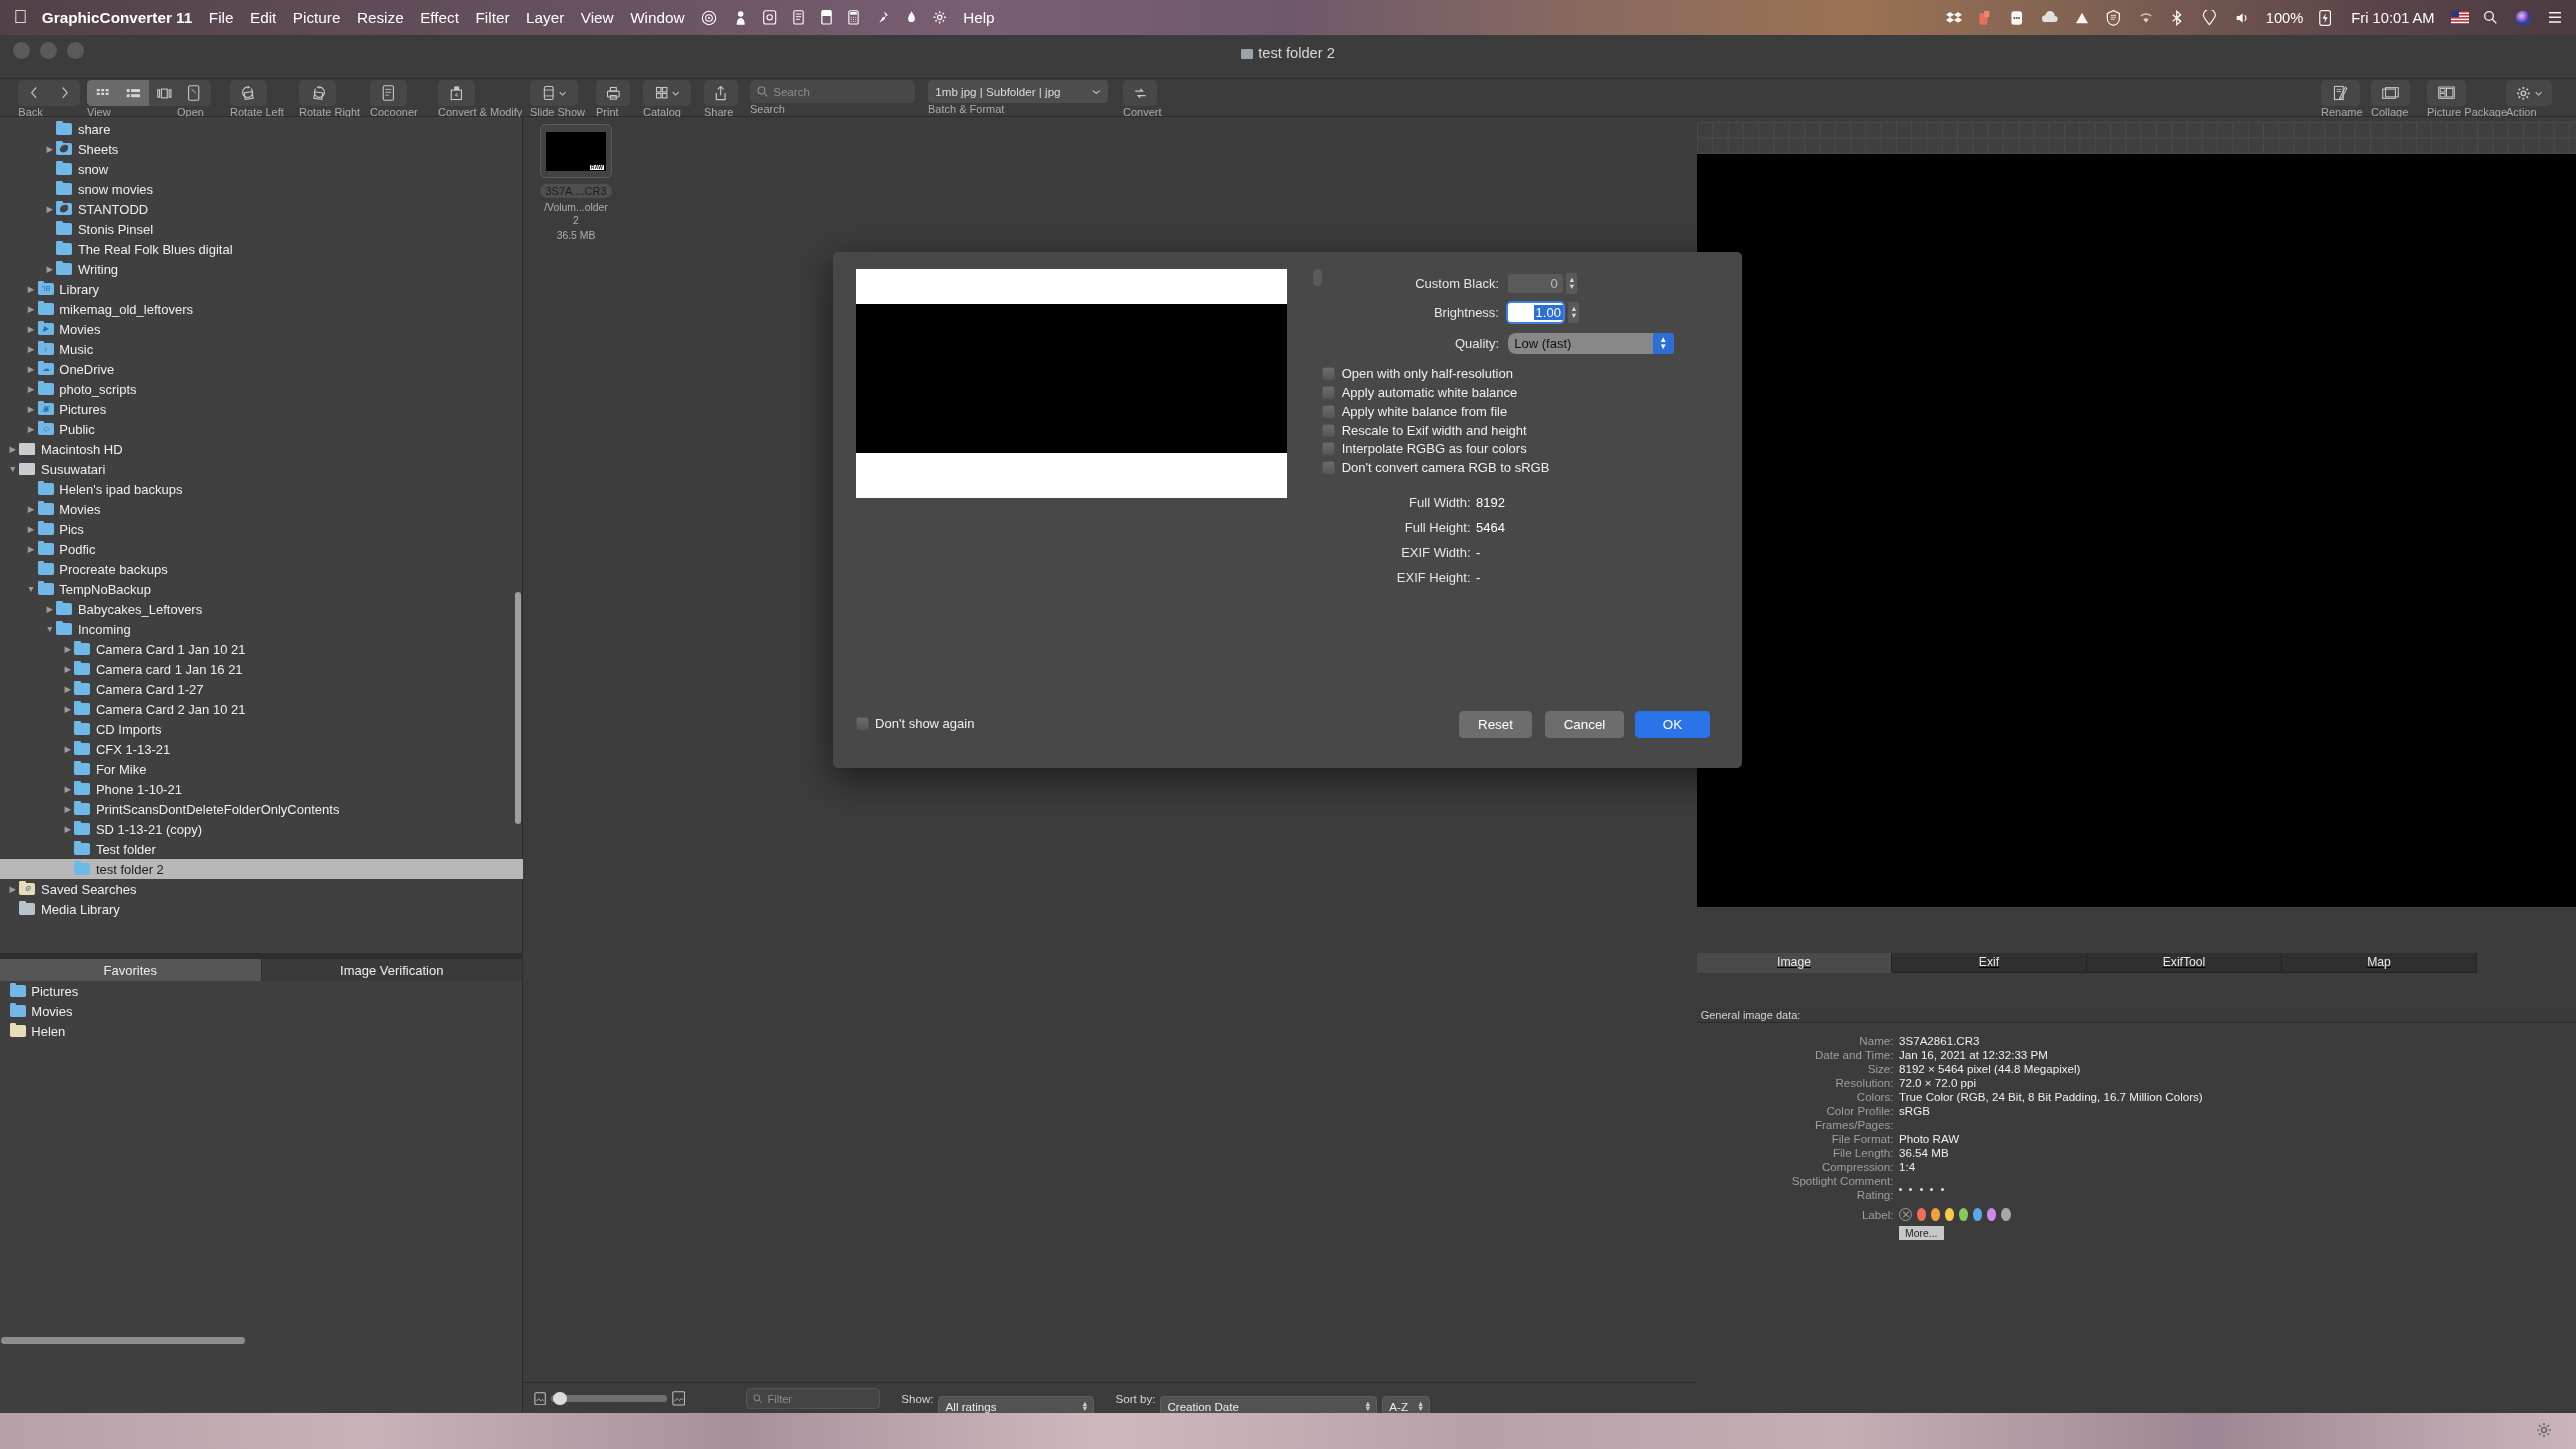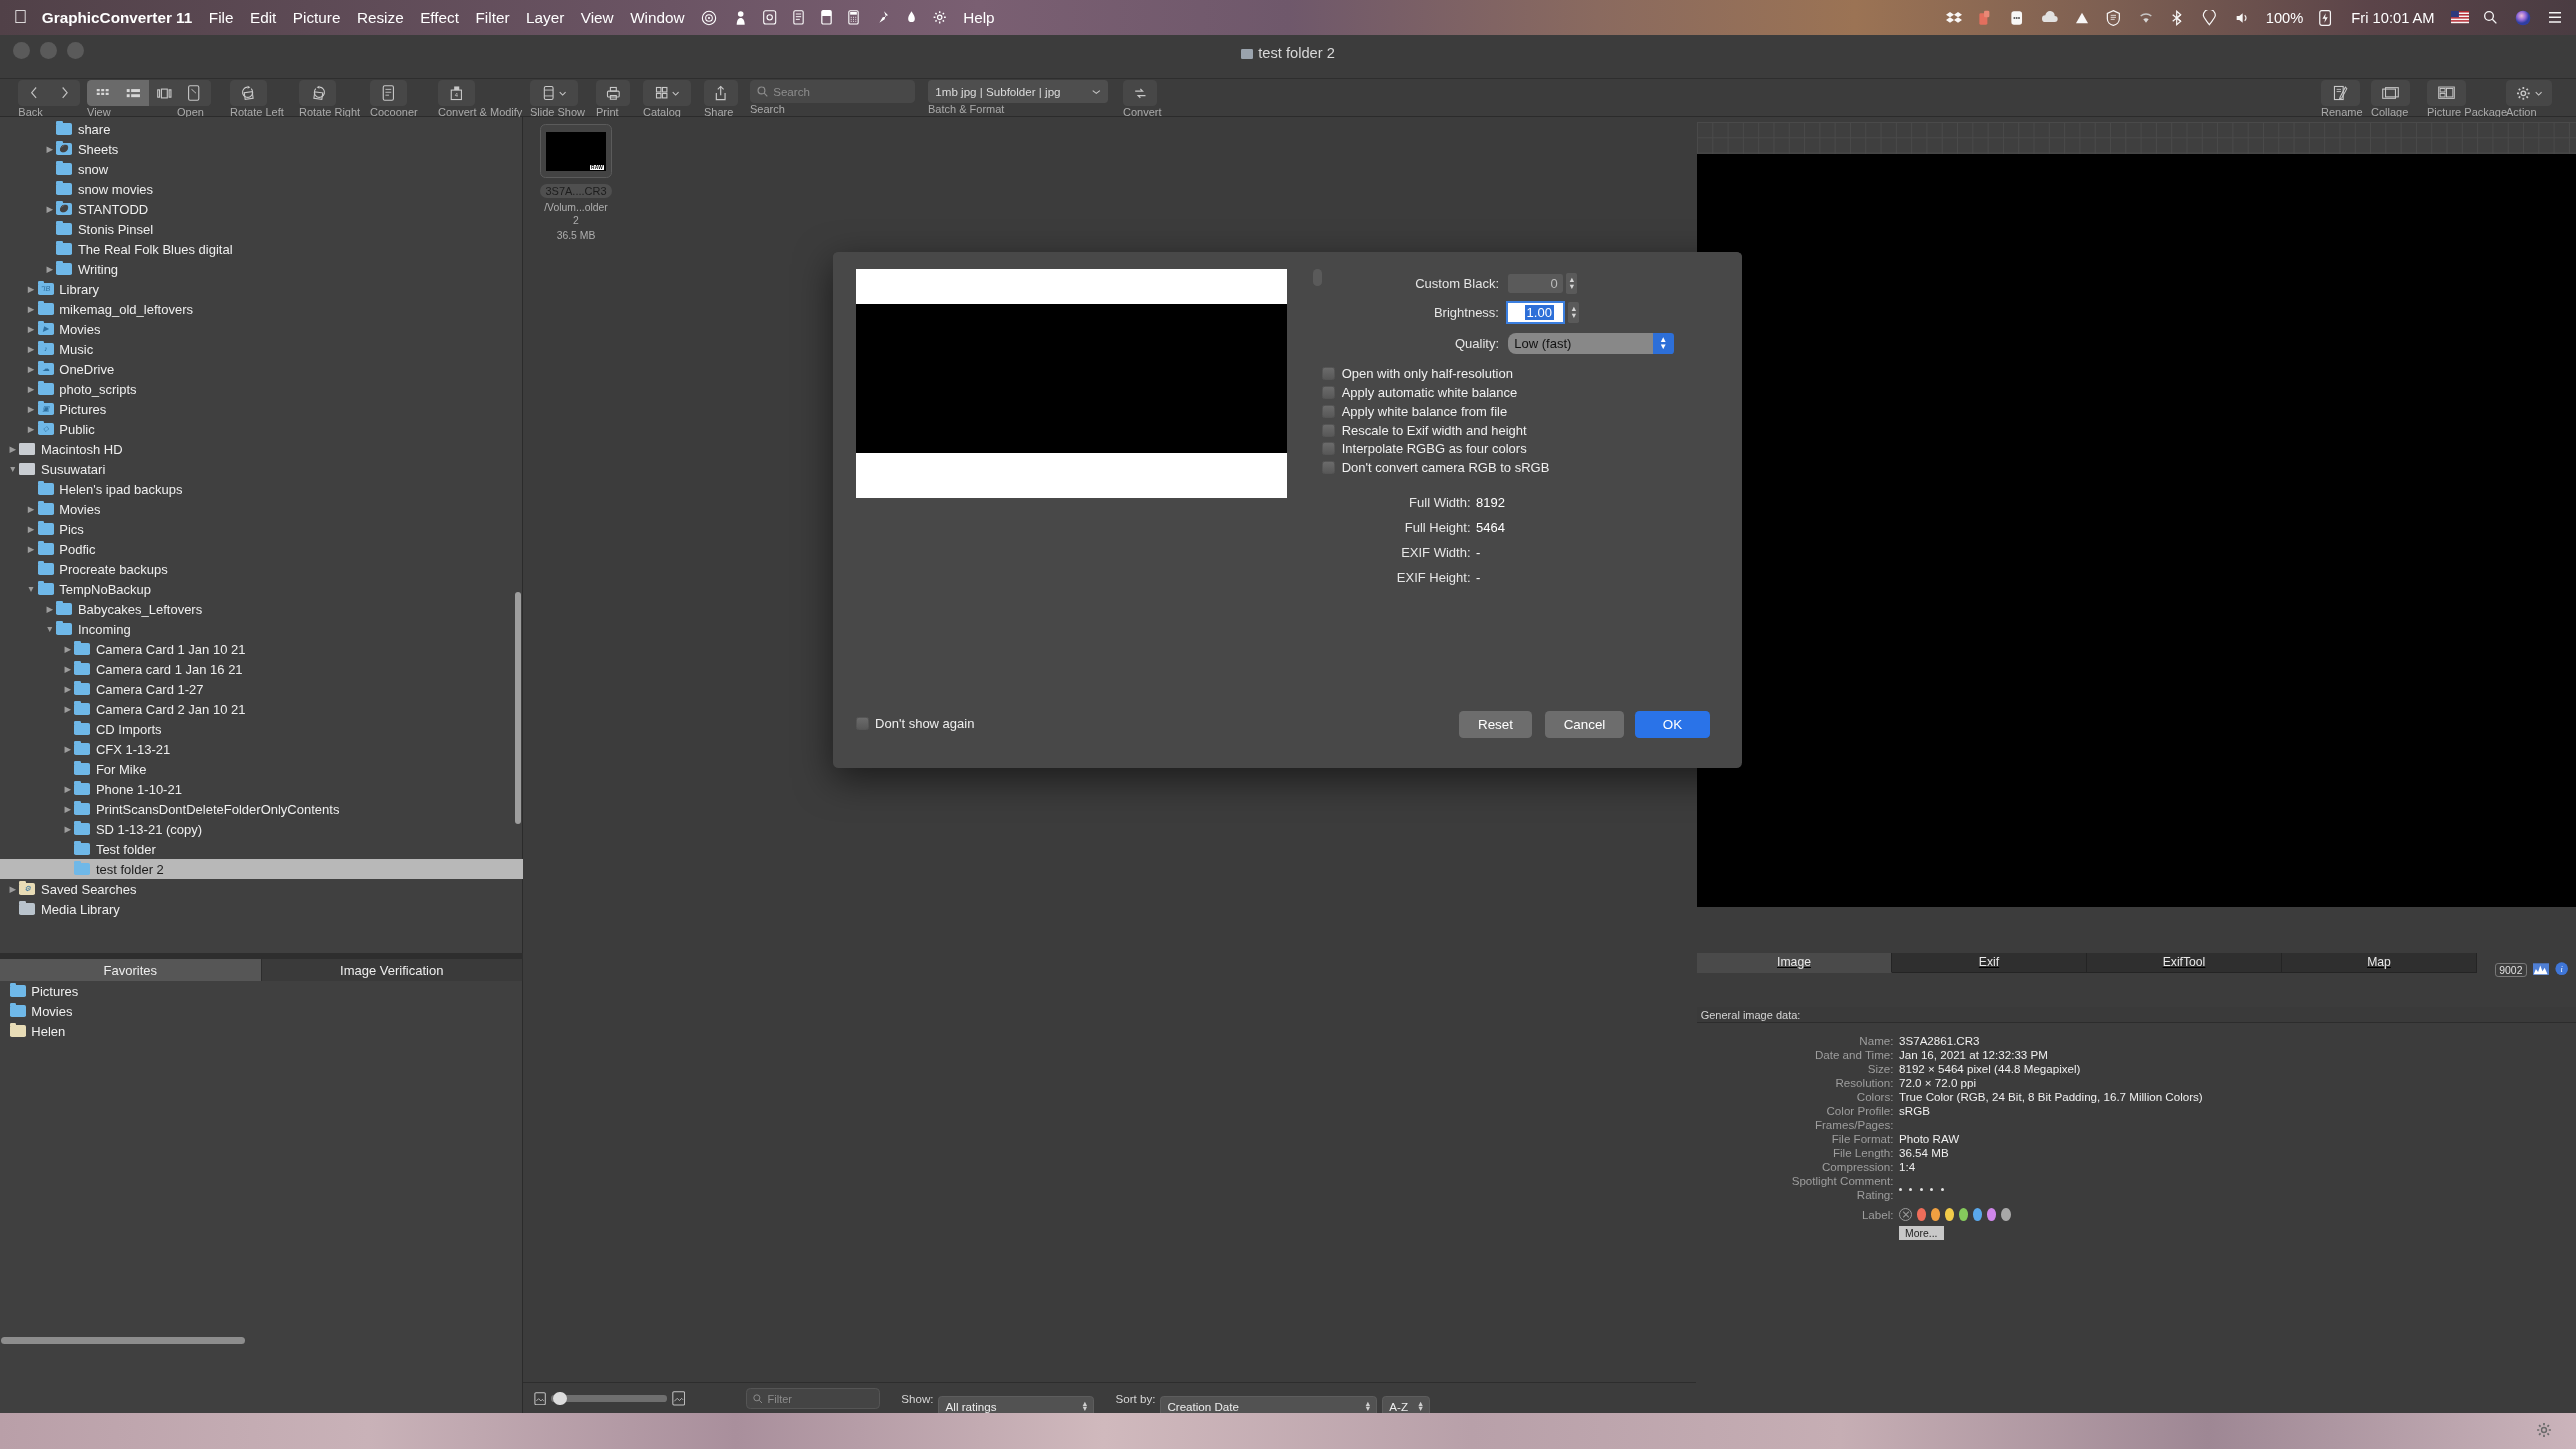--- a/index.html
+++ b/index.html
@@ -187,22 +187,22 @@
                     color: #eaeaea; font-size: 14px; }
   .dlg-body { position: relative; width: 100%; height: 481px; background: #484848; }
   .dlg-thumb-wrap { position: absolute; left: 23px; top: 17px; width: 431px; height: 229px; }
   .vbar { position: absolute; left: 480px; top: 17px; width: 8.6px; height: 17px;
           background: #5a5a5a; border-radius: 4.3px; }
   .frow2 { position: absolute; display: flex; align-items: center; }
   .flabel { color: #e6e6e6; font-size: 13px; text-align: right; }
   .nfield { width: 55px; height: 19.6px; background: #5a5a5a; border-radius: 2.4px;
             color: #bdbdbd; font-size: 13px; display: flex; align-items: center;
             justify-content: flex-end; padding-right: 4.9px; }
-  .nfield.active { background: #fff; color: #111; border: 2.4px solid #3b7fe0; border-radius: 0;
-                   height: 23px; padding-right: 9px; }
+  .nfield.active { background: #fff; color: #111; border: 2.4px solid #3b7fe0; border-radius: 5px;
+                   height: 23px; padding-right: 0; }
   .nfield.active span { background: #2d6fd8; color: #fff; padding: 0 1.8px; }
   .stepper { width: 11px; height: 21px; background: #5a5a5a; border-radius: 1.8px; margin-left: 3.7px;
              display: flex; flex-direction: column; align-items: center; justify-content: center;
              color: #d5d5d5; font-size: 7.3px; line-height: 6.1px; }
   .select { width: 166px; height: 21px; background: #888; border-radius: 8px; color: #111;
             font-size: 13px; display: flex; align-items: center; padding-left: 6.7px; position: relative; }
   .select .arrows { position: absolute; right: 0; top: 0; width: 21px; height: 21px;
                     background: #2d6fd8; border-radius: 0 3.1px 3.1px 0; color: #fff;
                     display: flex; flex-direction: column; align-items: center; justify-content: center;
                     font-size: 8px; line-height: 6.7px; }
@@ -952,33 +952,20 @@
         <span>A-Z</span>
         <span class="step">▲<br>▼</span>
       </div>
     </div>
 
     <div class="right">
       <div class="preview">
         <div class="grid-area"></div>
         <div class="prev-img"></div>
       </div>
-      <div class="prev-bar">
-        <div style="position:absolute; right:7.3px; top:2.4px; display:flex; align-items:center; gap:6.1px;">
-          <span style="color:#e0e0e0; font-size:10.4px; border:0.6px solid #7a7a7a; border-radius:3.1px; padding:0.6px 3.7px;">9002</span>
-          <span><svg width="16" height="12.2" viewBox="0 0 22 16">
-                <rect width="22" height="16" fill="#4f7fd4"></rect>
-                <path d="M1 15l3-7 3 4 3-9 3 8 3-5 4 9z" fill="#fff"></path>
-              </svg></span>
-          <span><svg width="13.4" height="13.4" viewBox="0 0 18 18">
-                <circle cx="9" cy="9" r="8.5" fill="#3f76d8"></circle>
-                <text x="9" y="13" font-size="11" fill="#fff" text-anchor="middle" font-style="italic" font-family="Liberation Serif, serif">i</text>
-              </svg></span>
-        </div>
-      </div>
       <div class="rp-tabs">
         <div class="rp-tab active">Image</div>
         <div class="rp-tab">Exif</div>
         <div class="rp-tab">ExifTool</div>
         <div class="rp-tab">Map</div>
       </div>
       <div class="rp-sub">General image data:</div>
       <div class="meta" id="meta">
           <div class="mrow">
             <div class="mk">Name:</div>

